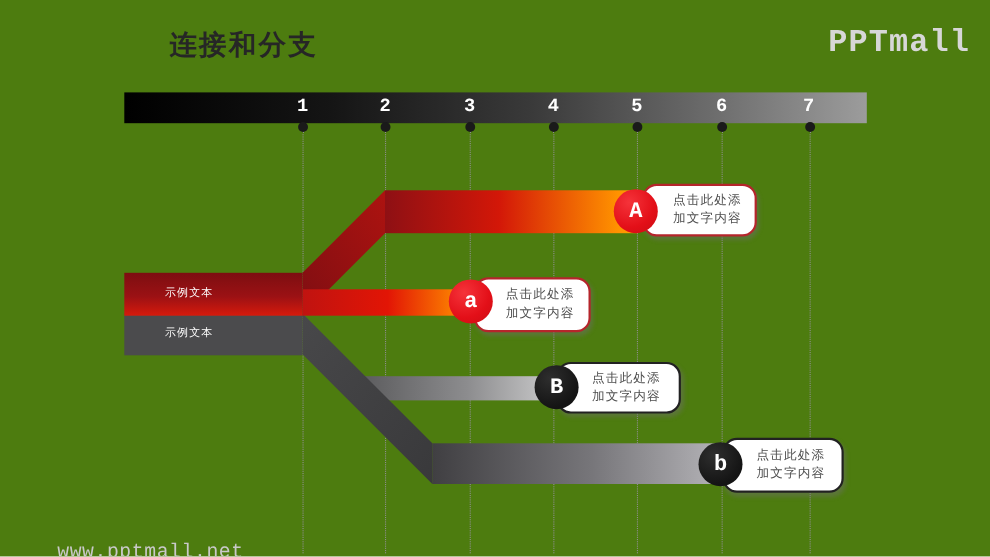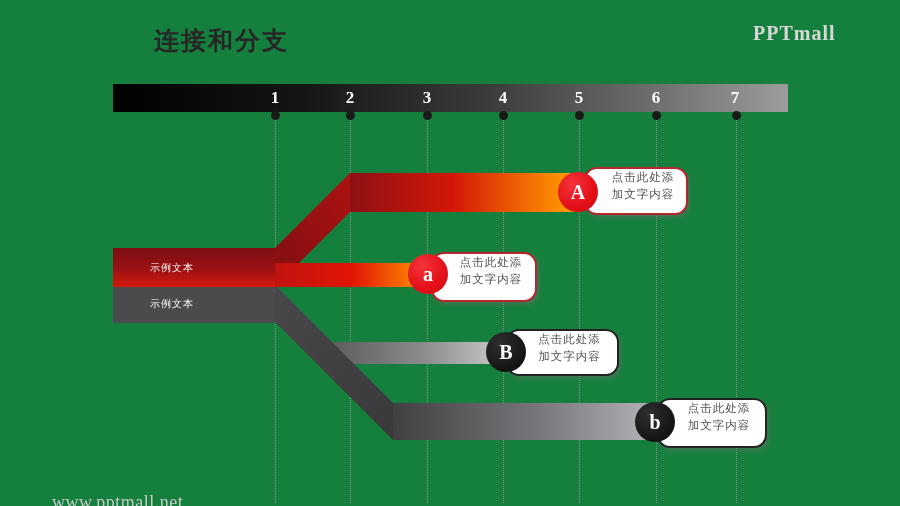--- a/index.html
+++ b/index.html
@@ -1,26 +1,26 @@
 <!DOCTYPE html>
 <html><head>
 <meta charset="utf-8">
 <style>
   html,body{margin:0;padding:0;background:#fff;}
   #stage{
-    position:relative;width:900px;height:506px;background:#15803d;overflow:hidden;
-    font-family:Liberation Serif, serif;
+    position:relative;width:900px;height:506px;background:#4d7c0f;overflow:hidden;
+    font-family:Liberation Mono, monospace;
   }
   
   .title{
     position:absolute;left:154px;top:24px;font-size:25px;font-weight:bold;
     color:#262626;letter-spacing:2px;
   }
   .brand{
-    position:absolute;left:753px;top:22px;font-size:20px;font-weight:bold;
+    position:absolute;left:753px;top:22px;font-size:29px;font-weight:bold;
     color:#d7d7d7;letter-spacing:1px;
   }
   .watermark{
     position:absolute;left:52px;top:492px;font-size:18px;color:#c9c9c9;letter-spacing:.5px;
   }
   
   .tbar{
     position:absolute;left:113px;top:84px;width:675px;height:28px;z-index:2;
     background:linear-gradient(90deg,#000 0%,#151515 28%,#3a3a3a 55%,#6e6e6e 80%,#9c9c9c 100%);
   }
@@ -47,21 +47,21 @@
     position:absolute;width:40px;height:40px;border-radius:50%;z-index:6;
     display:flex;align-items:center;justify-content:center;
     color:#fff;font-size:20px;font-weight:bold;
   }
   .node.red{background:radial-gradient(circle at 35% 30%,#f5333a 0%,#e30f18 60%,#ca0c12 100%);}
   .node.dark{background:radial-gradient(circle at 35% 30%,#2e2e2e 0%,#141414 70%);}
   
   .callout{
     position:absolute;z-index:5;background:#fff;border-radius:13px;
     box-shadow:2px 3px 4px rgba(110,110,110,.45);
-    display:flex;flex-direction:column;align-items:center;justify-content:flex-start;
+    display:flex;flex-direction:column;align-items:center;justify-content:center;
     box-sizing:border-box;padding-left:20px;padding-right:6px;
   }
   .callout.red{border:2px solid #b5252b;}
   .callout.dark{border:2px solid #222222;}
   .callout .line{
     font-size:11.5px;line-height:17px;color:#4f4f4f;white-space:nowrap;letter-spacing:1px;
   }
 </style>
 </head>
 <body>

